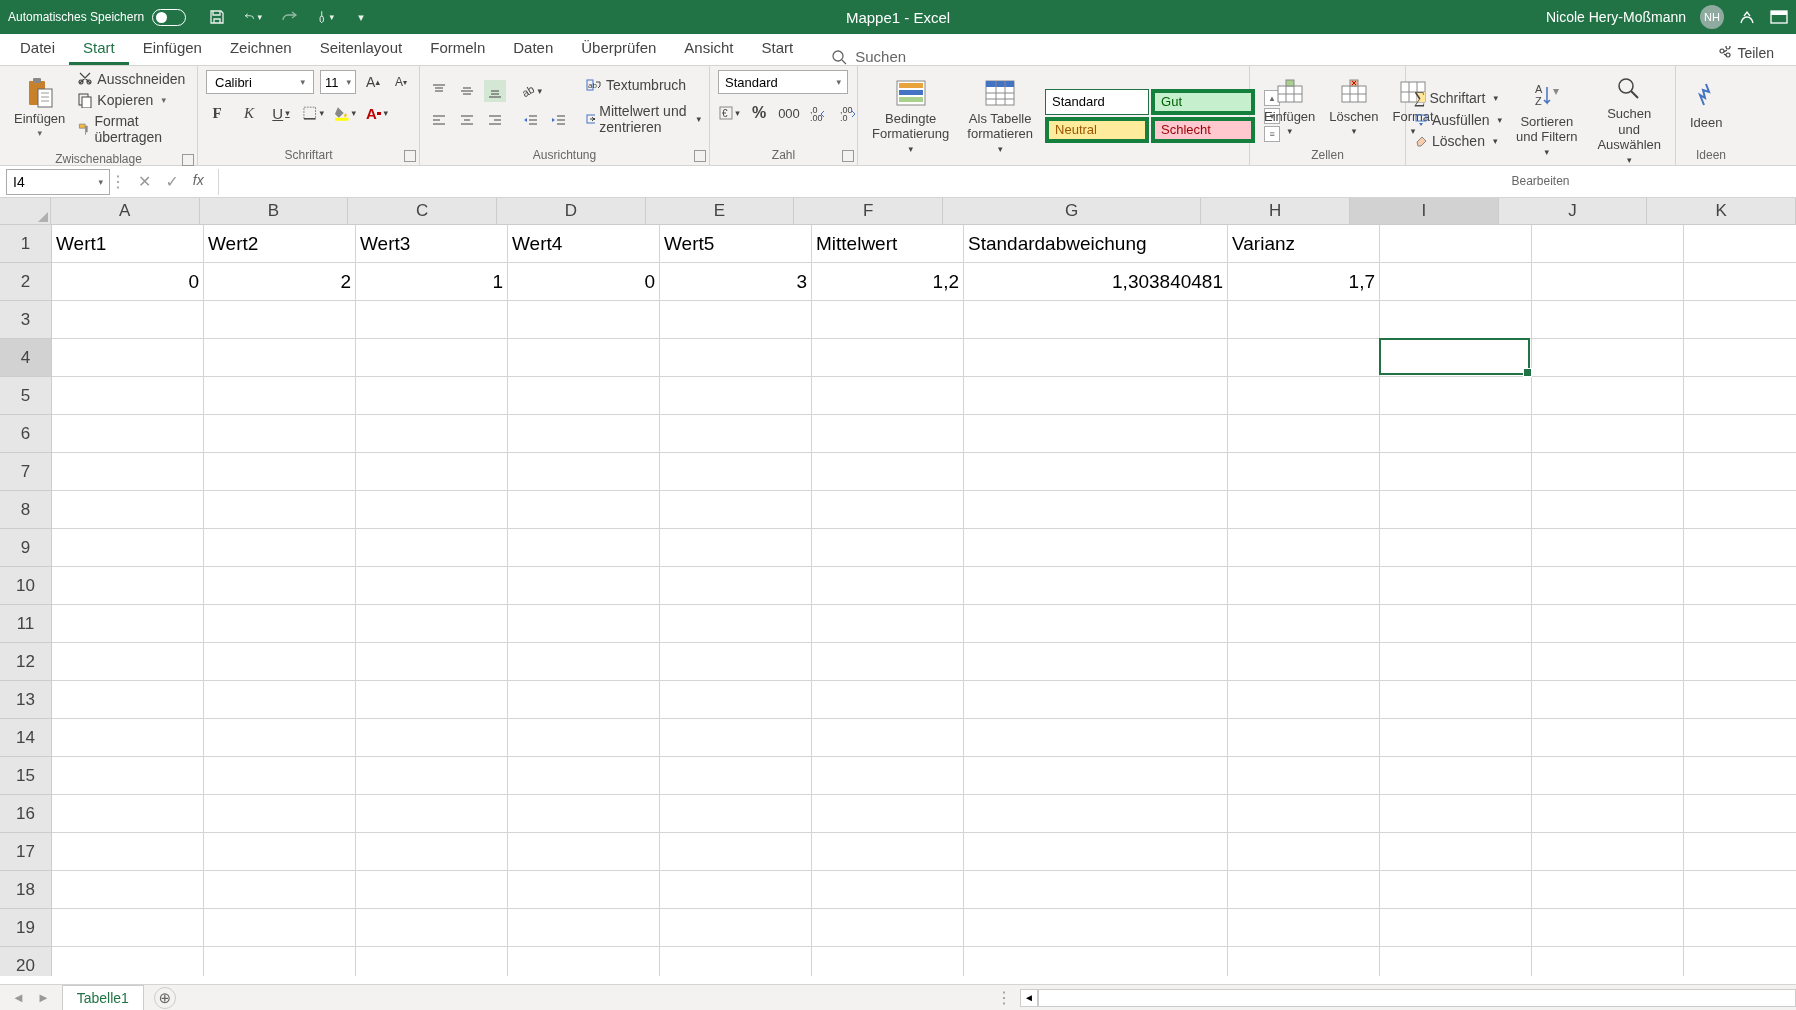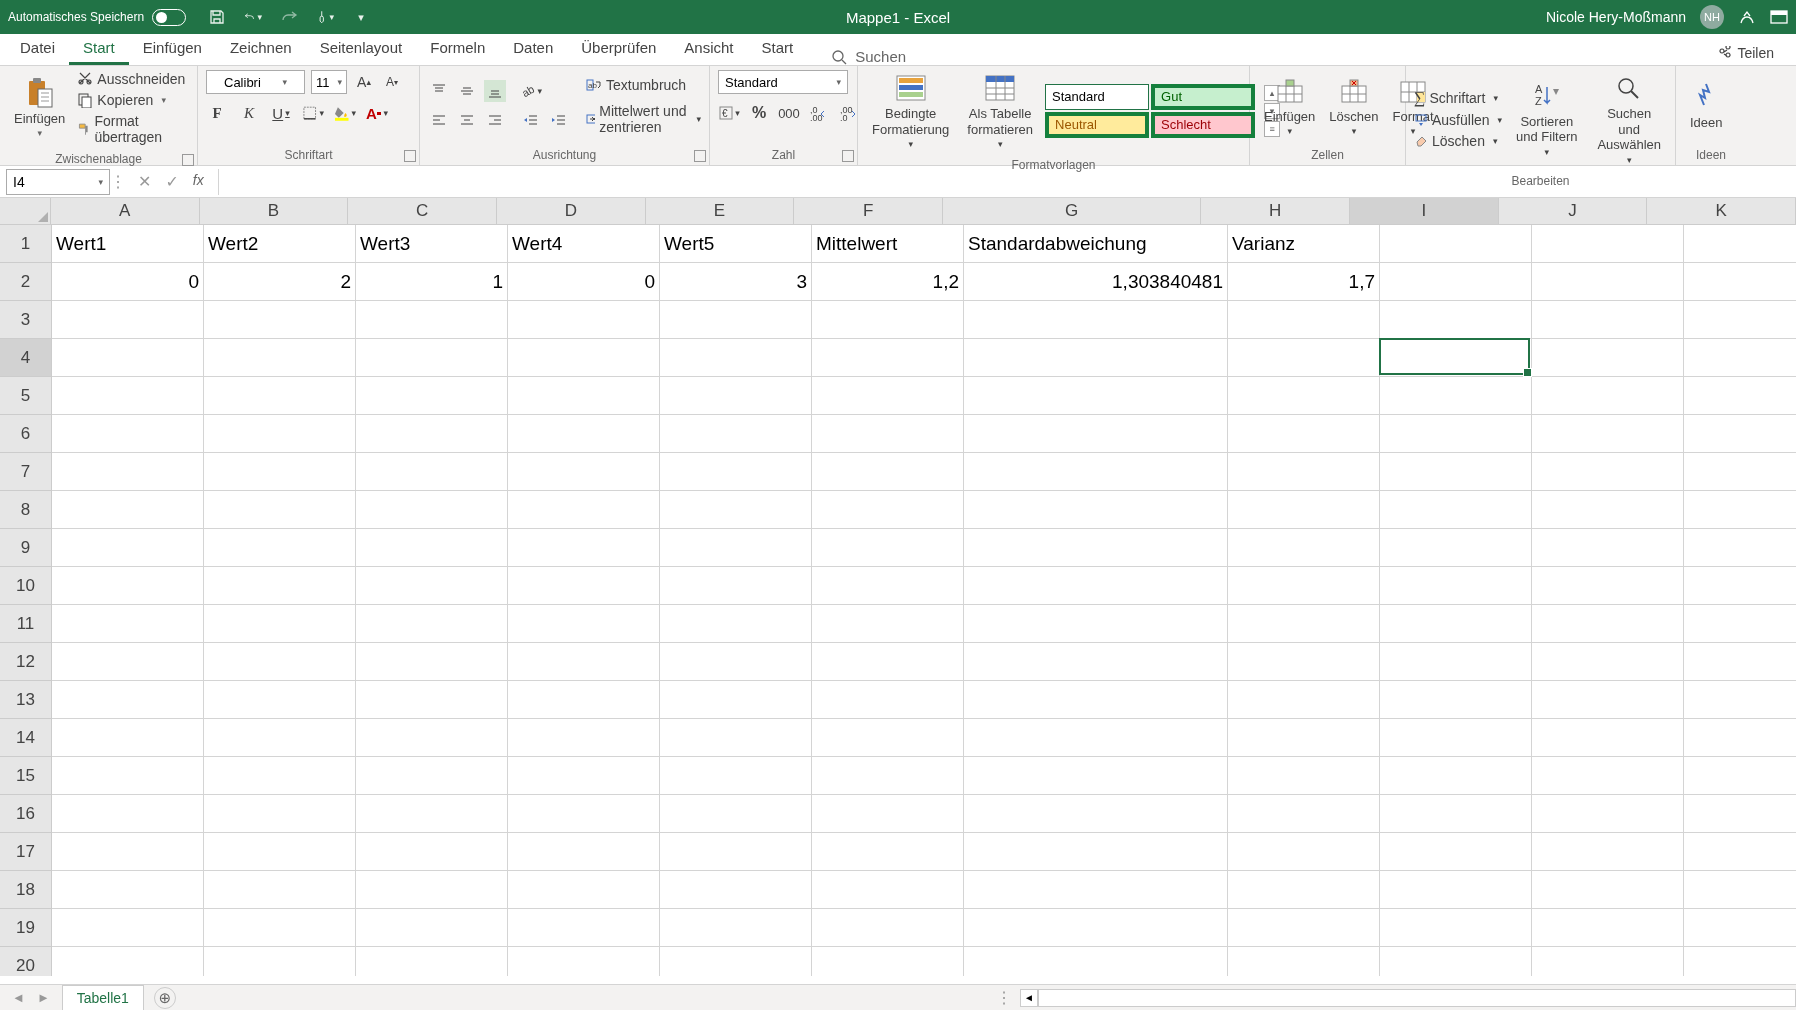--- a/index.html
+++ b/index.html
@@ -26,21 +26,21 @@
 
 .ribbon { height: 100px; background: #f3f2f1; display: flex; border-bottom: 1px solid #d4d4d4; }
 .ribbon-group { display: flex; flex-direction: column; border-right: 1px solid #d4d4d4; }
 .ribbon-group-content { flex: 1; display: flex; align-items: center; padding: 4px 8px; gap: 6px; }
 .ribbon-group-label { font-size: 12px; color: #666; text-align: center; padding: 2px 0 3px; position: relative; }
 .ribbon-group-label .dialog-launcher { position: absolute; right: 3px; bottom: 3px; width: 12px; height: 12px; border: 1px solid #999; font-size: 8px; }
 .big-btn { display: flex; flex-direction: column; align-items: center; justify-content: center; padding: 2px 6px; font-size: 13px; color: #444; gap: 2px; text-align: center; line-height: 1.2; }
 .big-icon { width: 32px; height: 32px; display: flex; align-items: center; justify-content: center; font-size: 22px; }
 .small-row { display: flex; align-items: center; gap: 4px; font-size: 14px; color: #444; padding: 1px 0; }
 .col-stack { display: flex; flex-direction: column; gap: 3px; }
-.font-select { width: 99px; height: 24px; border: 1px solid #ababab; background: #fff; font-size: 13px; padding: 0 17px; display: flex; align-items: center; justify-content: space-between; }
+.font-select { width: 108px; height: 24px; border: 1px solid #ababab; background: #fff; font-size: 13px; padding: 0 8px; display: flex; align-items: center; justify-content: space-between; }
 .size-select { width: 36px; height: 24px; border: 1px solid #ababab; background: #fff; font-size: 13px; padding: 0 4px; display: flex; align-items: center; justify-content: space-between; }
 .btn-row { display: flex; gap: 6px; align-items: center; }
 .icon-btn { width: 22px; height: 22px; display: flex; align-items: center; justify-content: center; font-size: 15px; color: #444; }
 .number-format-select { width: 130px; height: 24px; border: 1px solid #ababab; background: #fff; font-size: 13px; padding: 0 6px; display: flex; align-items: center; justify-content: space-between; }
 .style-cell { width: 104px; height: 26px; border: 4px solid #15803d; display: flex; align-items: center; padding: 0 6px; font-size: 13px; }
 .style-standard { background: #fff; border: 1.5px solid #217346; }
 .style-gut { background: #c6efce; color: #006100; }
 .style-neutral { background: #ffeb9c; color: #9c5700; }
 .style-schlecht { background: #ffc7ce; color: #9c0006; }
 .styles-grid { display: grid; grid-template-columns: repeat(2, 104px); gap: 2px; }
@@ -422,21 +422,20 @@
         <div class="style-cell style-schlecht">
             <span>Schlecht</span>
           </div>
       </div>
       <div class="styles-scroll">
         <div class="scroll-btn">▴</div>
         <div class="scroll-btn">▾</div>
         <div class="scroll-btn">≡</div>
       </div>
     </div>
-    <div class="ribbon-group-label"><span>Formatvorlagen</span></div>
   </div>
 
   <div class="ribbon-group" style="width:156px">
     <div class="ribbon-group-content" style="gap:2px">
       <div class="big-btn">
           <div class="big-icon">
             <svg width="28" height="26">
               <rect x="2" y="8" width="24" height="16" fill="#fff" stroke="#888"></rect>
               <line x1="10" y1="8" x2="10" y2="24" stroke="#888"></line>
               <line x1="18" y1="8" x2="18" y2="24" stroke="#888"></line>

